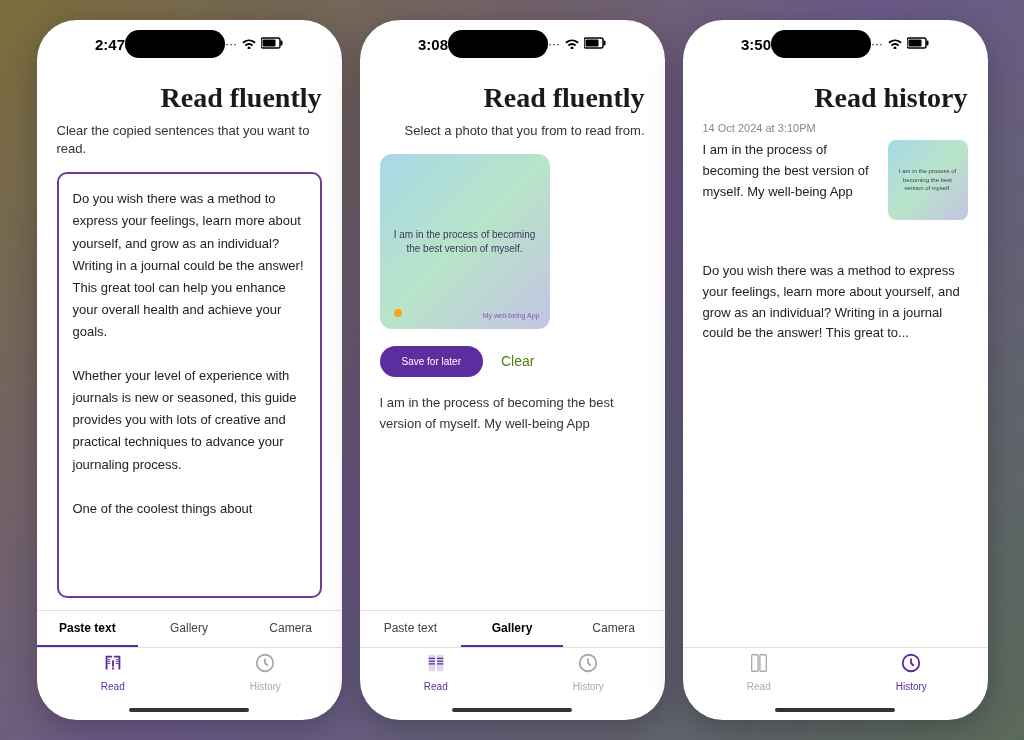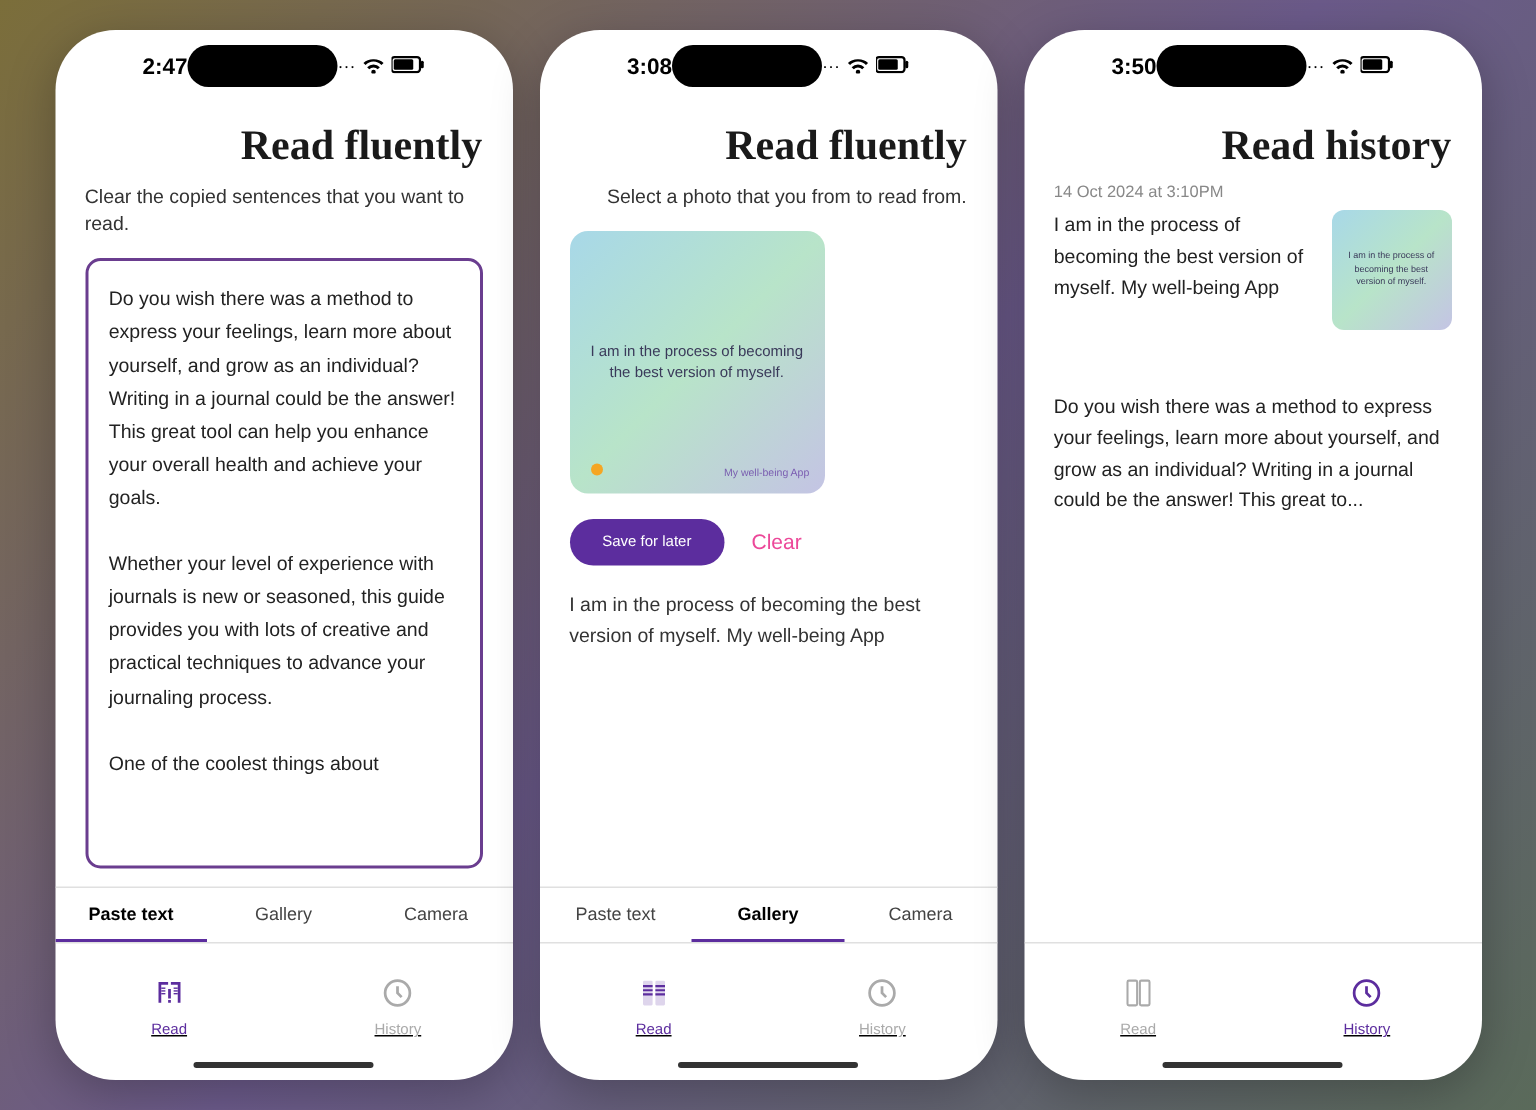--- a/index.html
+++ b/index.html
@@ -90,23 +90,22 @@
       line-height: 1.7;
       color: #222;
       overflow: hidden;
       margin-bottom: 12px;
     }
 
     
     .bottom-nav {
       display: flex;
       border-top: 1px solid #e0e0e0;
-      padding: 18px 0 4px 0;
+      padding: 0 0 4px 0;
       flex-shrink: 0;
-      text-decoration: underline;
     }
     .nav-item {
       flex: 1;
       display: flex;
       flex-direction: column;
       align-items: center;
       gap: 2px;
       cursor: pointer;
       padding: 4px 0;
     }
@@ -213,21 +212,21 @@
       color: #fff;
       border: none;
       border-radius: 20px;
       padding: 10px 22px;
       font-size: 10px;
       font-weight: 500;
       cursor: pointer;
     }
     .btn-clear {
       background: transparent;
-      color: #ec4899;
+      color: #4d7c0f;
       border: none;
       padding: 10px 8px;
       font-size: 14px;
       cursor: pointer;
     }
     .extracted-text {
       font-size: 13px;
       color: #333;
       line-height: 1.6;
     }

